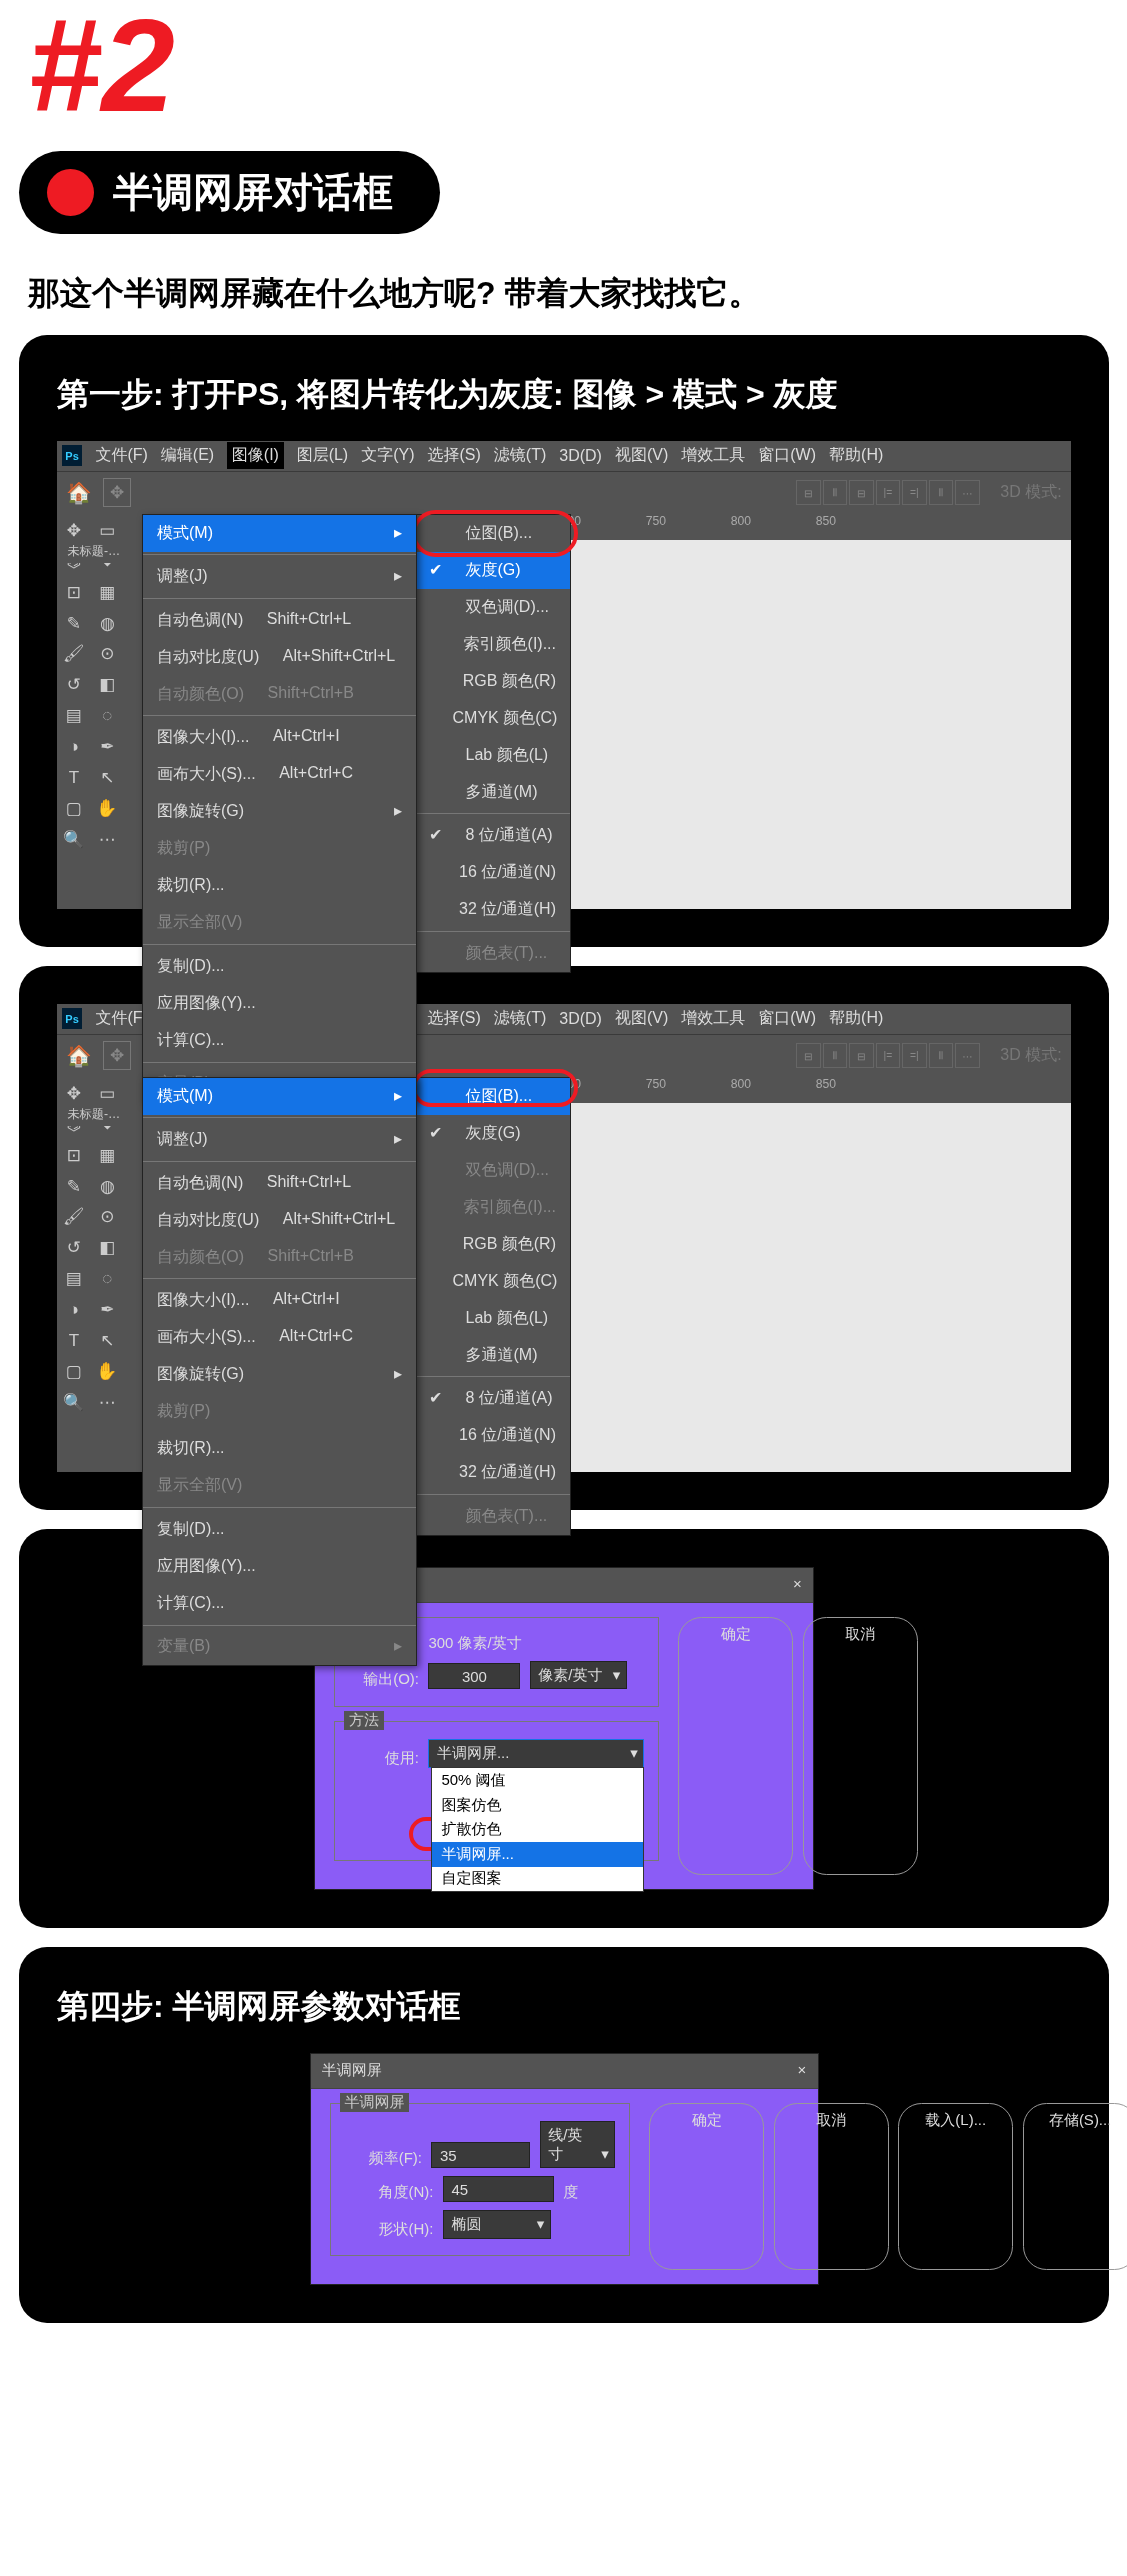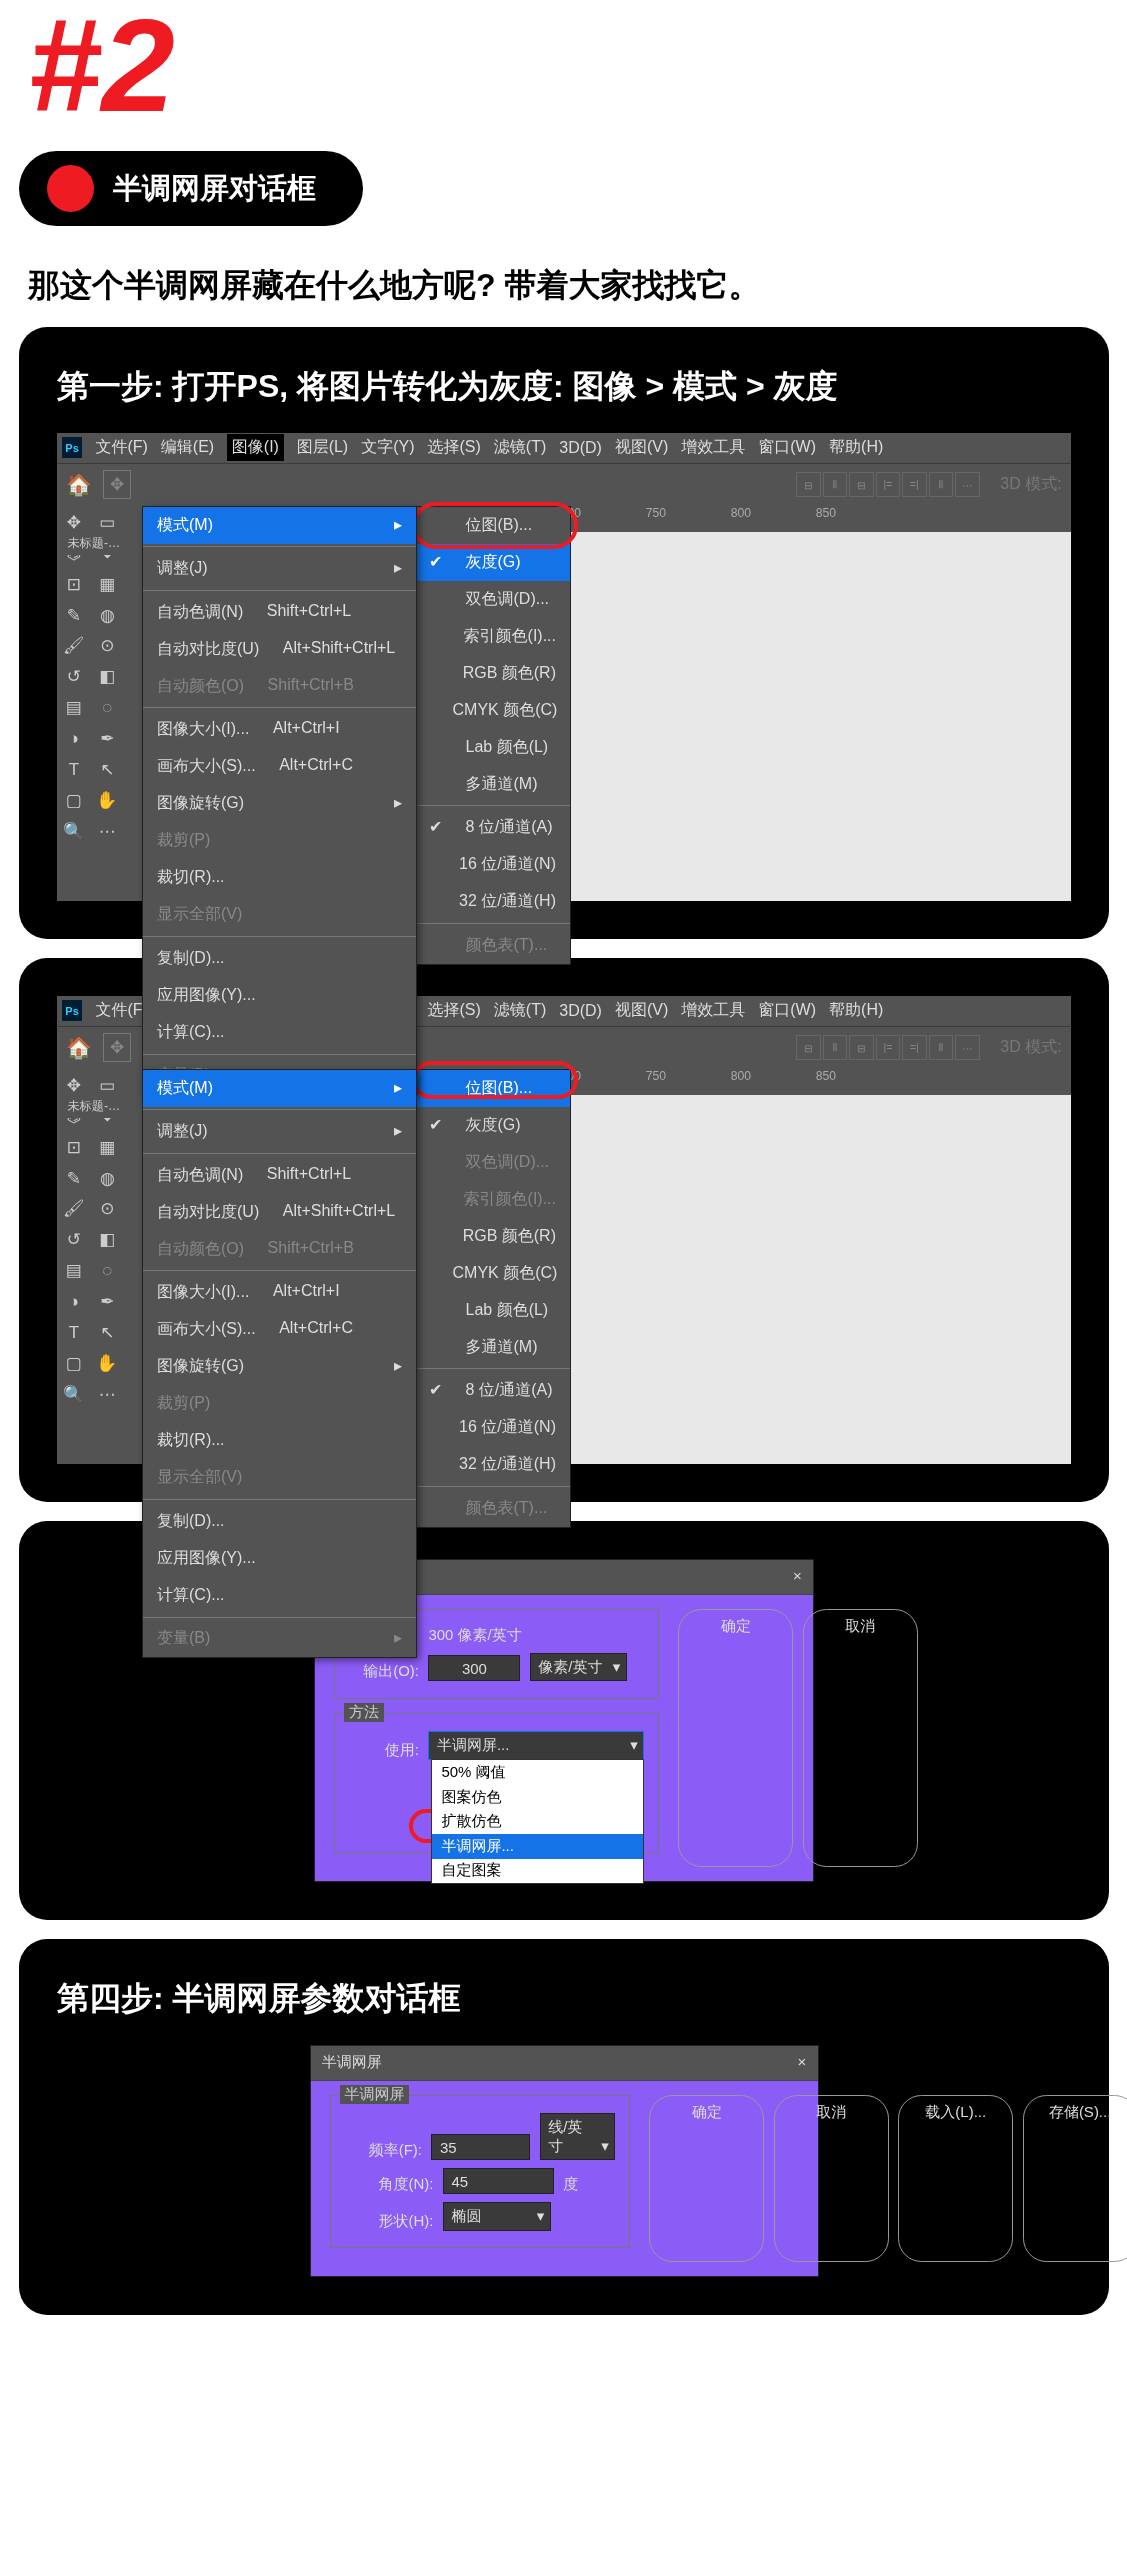--- a/index.html
+++ b/index.html
@@ -1,19 +1,19 @@
 <!DOCTYPE html>
 <html style="font-size:15px"><head>
 <meta charset="utf-8">
 <style>
 body{margin:0;background:#fff;font-family:'Microsoft YaHei',sans-serif;width:1128px}
 .big-num{font-size:132px;font-weight:900;color:#ee1b23;font-style:italic;padding:0 28px;line-height:1}
 .pill{display:inline-flex;align-items:center;background:#000;border-radius:56px;padding:14px 47px 14px 28px;margin:19px 0 19px 19px}
 .red-dot{width:47px;height:47px;background:#ee1b23;border-radius:50%;margin-right:19px}
-.pill-txt{color:#fff;font-size:29px;font-weight:700}
+.pill-txt{color:#fff;font-size:40px;font-weight:700}
 .intro{font-size:32px;font-weight:700;padding:19px 28px}
 .black-box{background:#000;margin:0 19px 19px;border-radius:28px;padding:38px}
 .step-title{color:#fff;font-size:32px;font-weight:700;margin-bottom:23.5px}
 .ps-window{background:#535353;font-size:16px;color:#ddd}
 .menubar{background:#535353;display:flex;align-items:center;height:30px;padding:0 4.7px;gap:13px}
 .ps-logo{width:20.7px;height:20.7px;background:#001d33;color:#3cf;display:flex;align-items:center;justify-content:center;font-size:11px;font-weight:700}
 .menubar span{cursor:default}
 .menubar .sel{background:#000000;padding:2.8px 4.7px}
 .optbar{background:#535353;display:flex;align-items:center;height:42px;padding:0 9.4px;gap:11.3px;border-top:0.9px solid #3a3a3a;color:#888}
 .home-icon{font-size:20.7px}

